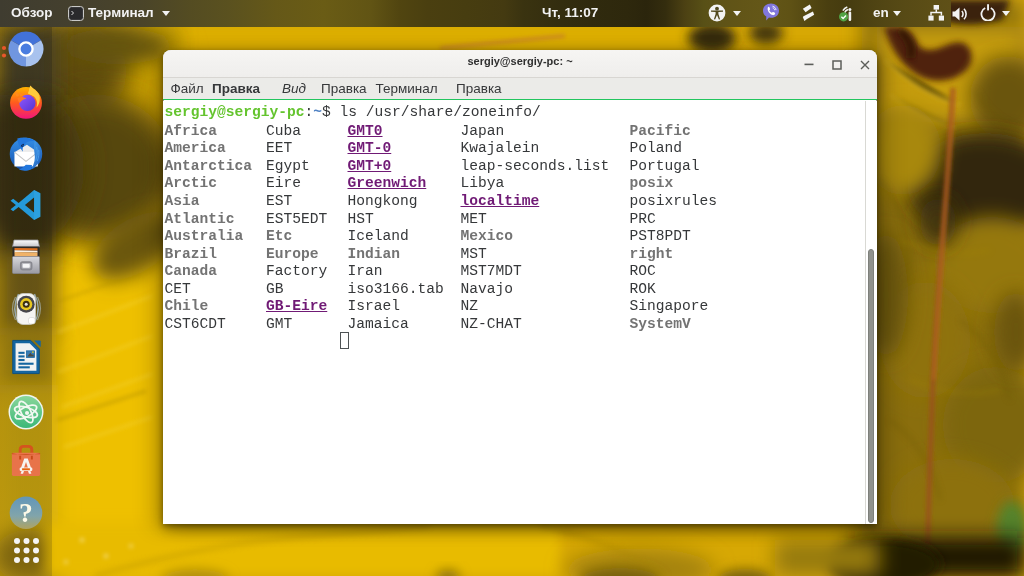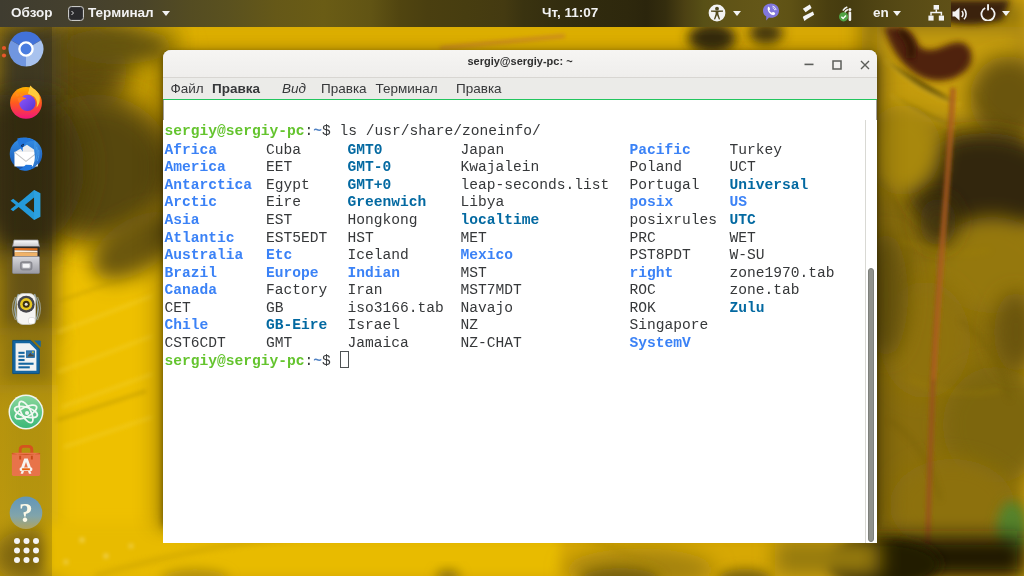--- a/index.html
+++ b/index.html
@@ -16,26 +16,26 @@
   
   #win{position:absolute;left:163px;top:49.5px;width:714px;height:474px;z-index:20;
     border-radius:8px 8px 0 0;
     box-shadow:0 5px 13px rgba(0,0,0,.38),0 2px 5px rgba(0,0,0,.28), -12px 4px 20px rgba(0,0,0,.16), 12px 4px 20px rgba(0,0,0,.16);outline:1px solid #a29f99;outline-offset:-1px;
     background:#ffffff;}
   #titlebar{position:absolute;left:0;top:0;width:714px;height:28.5px;border-radius:8px 8px 0 0;
     background:linear-gradient(#f6f5f3,#efeeec);border-bottom:1px solid #d8d6d2;box-sizing:border-box;}
   #title{position:absolute;top:5.5px;left:0;width:714px;text-align:center;font-size:11px;font-weight:bold;color:#2f2f2f;}
   #menubar{position:absolute;left:0;top:28.5px;width:714px;height:22px;background:#ebebe8;border-bottom:1px solid #22c55e;box-sizing:border-box;}
   .mi{position:absolute;top:2.5px;font-size:13.5px;color:#36383a;}
-  #content{position:absolute;left:0;top:51px;width:714px;height:423px;background:#ffffff;overflow:hidden;margin-top:19px;}
+  #content{position:absolute;left:0;top:51px;width:714px;height:423px;background:#ffffff;overflow:hidden;}
   
   .trm{font-family:"Liberation Mono",monospace;font-size:14.59px;line-height:17.57px;white-space:pre;}
   .col{position:absolute;top:22.2px;}
-  .b{color:#3b82f6;font-weight:bold;}
-  .c{color:#0369a1;font-weight:bold;}
+  .b{color:#737373;font-weight:bold;}
+  .c{color:#701a75;font-weight:bold;text-decoration:underline;}
   .k{color:#36383a;}
   .g{color:#64c42e;font-weight:bold;}
   .bl{color:#5183c4;font-weight:bold;}
   #cursor{position:absolute;left:176.6px;top:231.6px;width:7.5px;height:15px;border:1.5px solid #4e5254;background:#fff;}
   
   #sbline{position:absolute;left:702px;top:0;width:1px;height:423px;background:#d9d9d4;}
   #sbthumb{position:absolute;left:704.5px;top:148px;width:6.5px;height:274px;background:#90928d;border:1px solid #7e807b;border-radius:4px;box-sizing:border-box;}
   .cap{display:inline-block;width:0;height:0;border-left:4.5px solid transparent;border-right:4.5px solid transparent;border-top:5.5px solid #f2f2f2;}
 </style>
 </head>
@@ -399,19 +399,17 @@
     <span class="mi" style="left:212.5px;">Терминал</span>
     <span class="mi" style="left:293px;">Правка</span>
   </div>
   <div id="content">
     <div class="trm abs" style="left:1.5px;top:3.6px;"><span class="g">sergiy@sergiy-pc</span><span class="k">:</span><span class="bl">~</span><span class="k">$ ls /usr/share/zoneinfo/</span></div>
     <div class="trm col" style="left:1.5px;"><span class="b">Africa</span><br><span class="b">America</span><br><span class="b">Antarctica</span><br><span class="b">Arctic</span><br><span class="b">Asia</span><br><span class="b">Atlantic</span><br><span class="b">Australia</span><br><span class="b">Brazil</span><br><span class="b">Canada</span><br><span class="k">CET</span><br><span class="b">Chile</span><br><span class="k">CST6CDT</span></div>
     <div class="trm col" style="left:103px;"><span class="k">Cuba</span><br><span class="k">EET</span><br><span class="k">Egypt</span><br><span class="k">Eire</span><br><span class="k">EST</span><br><span class="k">EST5EDT</span><br><span class="b">Etc</span><br><span class="b">Europe</span><br><span class="k">Factory</span><br><span class="k">GB</span><br><span class="c">GB-Eire</span><br><span class="k">GMT</span></div>
     <div class="trm col" style="left:184.5px;"><span class="c">GMT0</span><br><span class="c">GMT-0</span><br><span class="c">GMT+0</span><br><span class="c">Greenwich</span><br><span class="k">Hongkong</span><br><span class="k">HST</span><br><span class="k">Iceland</span><br><span class="b">Indian</span><br><span class="k">Iran</span><br><span class="k">iso3166.tab</span><br><span class="k">Israel</span><br><span class="k">Jamaica</span></div>
     <div class="trm col" style="left:297.5px;"><span class="k">Japan</span><br><span class="k">Kwajalein</span><br><span class="k">leap-seconds.list</span><br><span class="k">Libya</span><br><span class="c">localtime</span><br><span class="k">MET</span><br><span class="b">Mexico</span><br><span class="k">MST</span><br><span class="k">MST7MDT</span><br><span class="k">Navajo</span><br><span class="k">NZ</span><br><span class="k">NZ-CHAT</span></div>
     <div class="trm col" style="left:466.5px;"><span class="b">Pacific</span><br><span class="k">Poland</span><br><span class="k">Portugal</span><br><span class="b">posix</span><br><span class="k">posixrules</span><br><span class="k">PRC</span><br><span class="k">PST8PDT</span><br><span class="b">right</span><br><span class="k">ROC</span><br><span class="k">ROK</span><br><span class="k">Singapore</span><br><span class="b">SystemV</span></div>
-    <div class="trm col" style="left:566.5px;"><span class="k">Turkey</span><br><span class="k">UCT</span><br><span class="c">Universal</span><br><span class="b">US</span><br><span class="c">UTC</span><br><span class="k">WET</span><br><span class="k">W-SU</span><br><span class="k">zone1970.tab</span><br><span class="k">zone.tab</span><br><span class="c">Zulu</span></div>
-    <div class="trm abs" style="left:1.5px;top:233px;"><span class="g">sergiy@sergiy-pc</span><span class="k">:</span><span class="bl">~</span><span class="k">$ </span></div>
     <div id="cursor"></div>
     <div id="sbline"></div>
     <div id="sbthumb"></div>
   </div>
 </div>
 
 </body></html>

